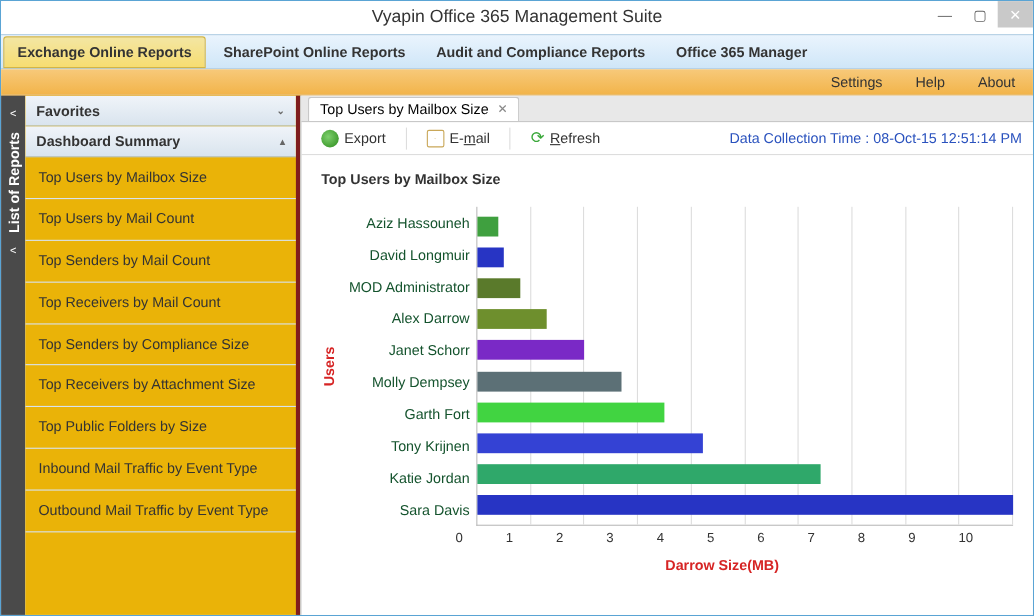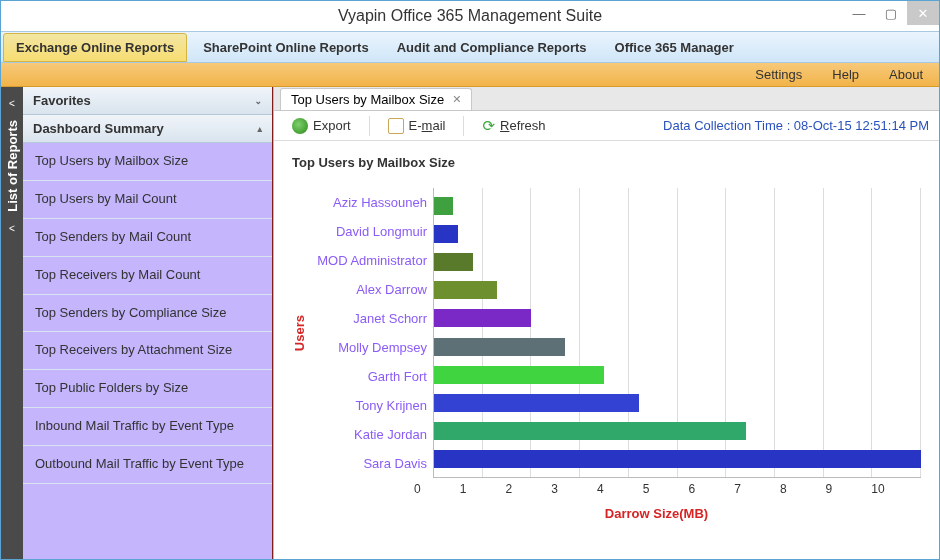--- a/index.html
+++ b/index.html
@@ -12,21 +12,21 @@
 .wbtn.close{background:#c9c9c9;color:#fff}
 .tabs{height:32px;background:linear-gradient(#eaf4fd,#cfe6f8);border-top:1px solid #a9c9e2;border-bottom:1px solid #a9c9e2;display:flex;align-items:center;padding:0 2px;gap:4px}
 .tab{padding:6px 12px;color:#333;font-weight:600;border-radius:3px 3px 0 0}
 .tab.active{background:linear-gradient(#f3e6a3,#f7dd71);border:1px solid #d4b544}
 .subbar{height:24px;background:linear-gradient(#f7c97a,#f2b44a);border-bottom:1px solid #d99a2c;display:flex;justify-content:flex-end;align-items:center;padding-right:16px;gap:30px;color:#333}
 .subbar span{cursor:pointer}
 .body{display:flex;height:calc(100% - 30px - 32px - 24px)}
 .rail{width:22px;background:#4a4a4a;color:#fff;display:flex;flex-direction:column;align-items:center;padding-top:8px;font-size:11px}
 .rail .vtxt{writing-mode:vertical-rl;transform:rotate(180deg);margin:8px 0;font-weight:600}
 .rail .chev{font-size:10px;margin:3px 0}
-.side{width:250px;background:#c4b5fd;border-right:1px solid #7f1d1d;overflow-y:auto}
+.side{width:250px;background:#eab308;border-right:4px solid #7f1d1d;overflow-y:auto}
 .shead{background:linear-gradient(#f0f4f9,#d9e4ee);border-bottom:1px solid #b5c9db;padding:6px 10px;font-weight:700;color:#333;display:flex;justify-content:space-between;align-items:center}
 .shead .caret{font-size:9px;color:#666}
 .sitem{padding:10px 12px;color:#333;border-bottom:1px solid #d7e3ee;cursor:pointer;line-height:1.3}
 .main{flex:1;background:#fff;display:flex;flex-direction:column;border-left:1px solid #bbb}
 .tabbar{height:24px;background:#e8e8e8;border-bottom:1px solid #c8c8c8;display:flex;align-items:flex-end;padding-left:6px}
 .ftab{background:#fff;border:1px solid #c8c8c8;border-bottom:none;padding:3px 10px;font-size:12px;border-radius:3px 3px 0 0;display:flex;align-items:center;gap:8px}
 .ftab .x{color:#888;cursor:pointer;font-size:11px}
 .toolbar{height:30px;border-bottom:1px solid #ddd;display:flex;align-items:center;padding:0 10px;gap:6px}
 .tbtn{display:flex;align-items:flex-start;gap:5px;padding:3px 8px;cursor:pointer;color:#333}
 .tbtn u{text-decoration:underline}
@@ -34,21 +34,21 @@
 .ico-export{background:radial-gradient(circle at 40% 40%,#7ed06d,#2a8a1a)}
 .ico-email{background:#fff;border:1px solid #c9a758;border-radius:2px;position:relative}
 .ico-email::after{content:"";position:absolute;left:1px;right:1px;top:1px;height:6px;border-bottom:1px solid #c9a758;clip-path:polygon(0 0,50% 100%,100% 0)}
 .ico-refresh{color:#3ba83b;font-size:15px;line-height:16px}
 .sep{width:1px;height:20px;background:#ddd;margin:0 4px}
 .timestamp{margin-left:auto;color:#2a52be;font-size:12px}
 .chartarea{flex:1;padding:14px 18px;position:relative;overflow:auto}
 .ctitle{font-weight:700;color:#333;margin-bottom:18px}
 .chart{display:flex;height:290px}
 .ylab{writing-mode:vertical-rl;transform:rotate(180deg);color:#d62424;font-weight:700;align-self:center;margin-right:6px;font-size:13px}
-.names{display:flex;flex-direction:column;justify-content:space-around;text-align:right;padding-right:6px;color:#8b5cf6;font-size:12px;width:120px}
+.names{display:flex;flex-direction:column;justify-content:space-around;text-align:right;padding-right:6px;color:#14532d;font-size:12px;width:120px}
 .plot{flex:1;border-left:1px solid #bbb;border-bottom:1px solid #bbb;position:relative;display:flex;flex-direction:column;justify-content:space-around;padding:4px 0}
 .grid{position:absolute;inset:0;display:flex}
 .gline{flex:1;border-right:1px solid #ddd}
 .bar{height:18px;position:relative;z-index:1}
 .xaxis{display:flex;margin-left:126px;margin-top:4px}
 .xtick{flex:1;text-align:left;font-size:12px;color:#333;margin-left:-4px}
 .xlabel{text-align:center;color:#d62424;font-weight:700;margin-top:10px;margin-left:100px}
 </style>
 </head>
 <body>

